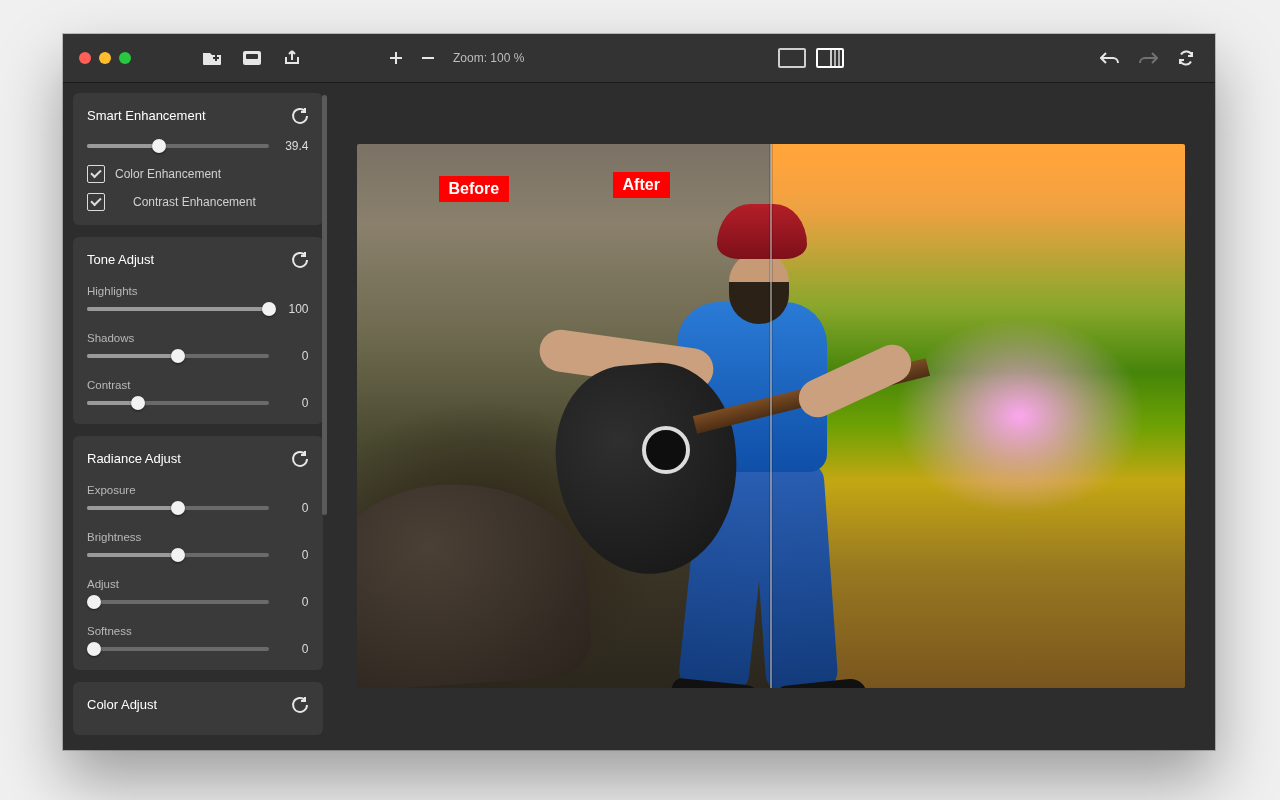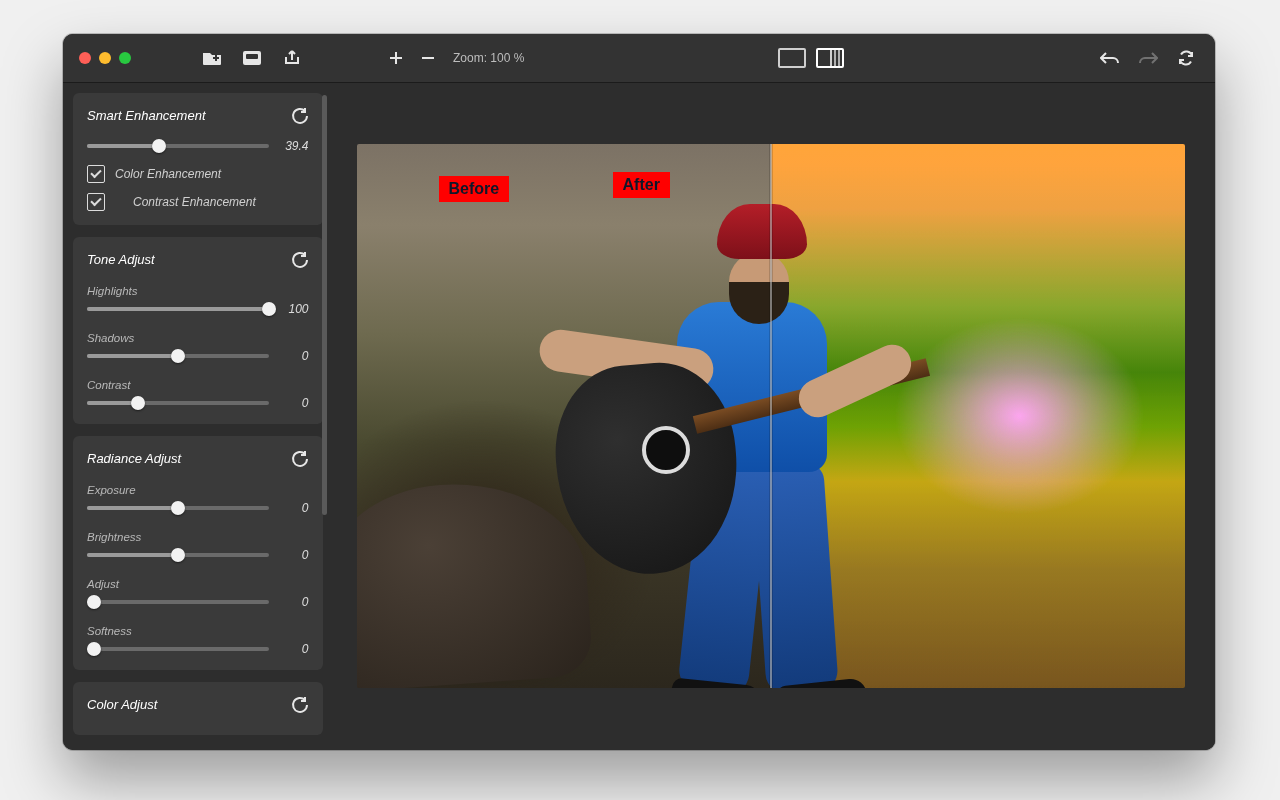--- a/index.html
+++ b/index.html
@@ -13,21 +13,21 @@
     font-size: 12px;
     -webkit-font-smoothing: antialiased;
   }
   .window {
     position: absolute;
     left: 63px;
     top: 34px;
     width: 1152px;
     height: 716px;
     background: #232323;
-    border-radius: 10px;
+    border-radius: 0;
     box-shadow: 0 30px 60px rgba(0,0,0,0.35), 0 0 0 1px rgba(0,0,0,0.2);
     overflow: hidden;
     display: flex;
     flex-direction: column;
   }
   
   .titlebar {
     height: 48px;
     background: #333333;
     border-bottom: 1px solid #1b1b1b;
@@ -92,21 +92,20 @@
     background:#2d2d2d;
   }
 
   
   .sidebar-wrap {
     width: 268px;
     padding: 10px 0 10px 10px;
     box-sizing: border-box;
     overflow-y: auto;
     position: relative;
-    font-style: italic;
   }
   .sidebar-wrap::-webkit-scrollbar { width:0; }
   .scroll-indicator {
     position:absolute; right:4px; top:12px; width:5px; height:420px;
     background:#5a5a5a; border-radius:3px;
   }
 
   .panel {
     background:#3a3a3a;
     border-radius:6px;
@@ -186,21 +185,21 @@
       radial-gradient(ellipse 50% 30% at 60% 50%, #d7a8d0 0%, transparent 60%),
       linear-gradient(180deg, #d9a46a 0%, #caa06c 12%, #8c9d5a 30%, #5b7d3a 42%, #7a9640 52%, #b0a050 62%, #8b7a4a 78%, #6f5c3e 100%);
     filter: saturate(1.6) contrast(1.15);
   }
   .divider {
     position:absolute; left:50%; top:0; bottom:0; width:1px; background:#ddd;
     transform:translateX(-50%);
     box-shadow:0 0 0 1px rgba(0,0,0,.3);
   }
   .badge {
-    position:absolute; padding:4px 10px; background:#ff0000; color:#0f172a;
+    position:absolute; padding:4px 10px; background:#ff0000; color:#ffffff;
     font-weight:700; font-size:16px;
   }
   .badge.before-b { left:82px; top:32px; }
   .badge.after-b  { left:256px; top:28px; }
 
   
   .scene {
     position:absolute; inset:0;
     pointer-events:none;
   }

